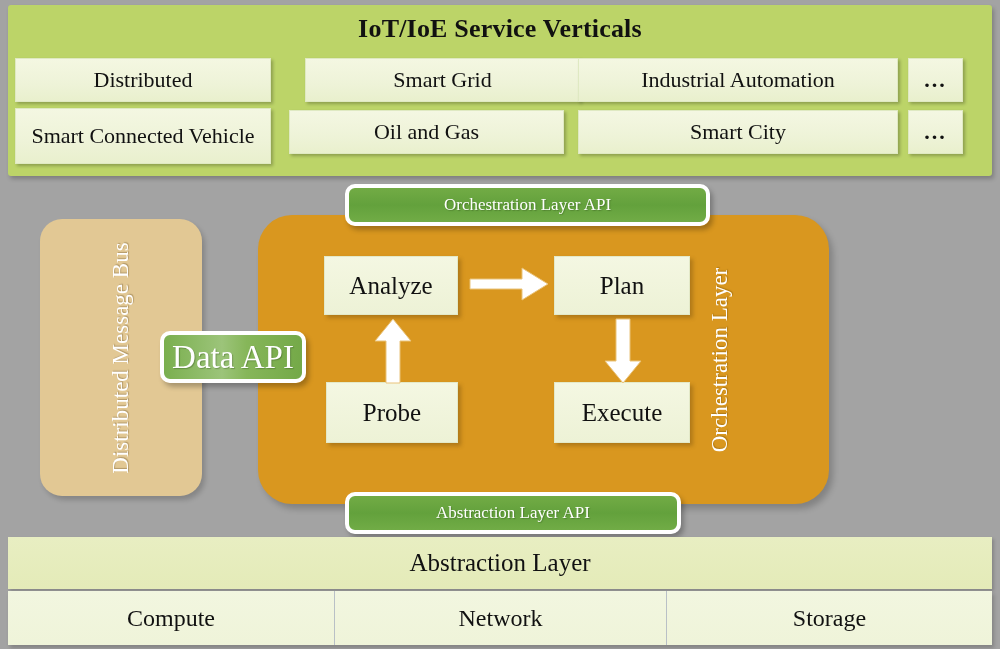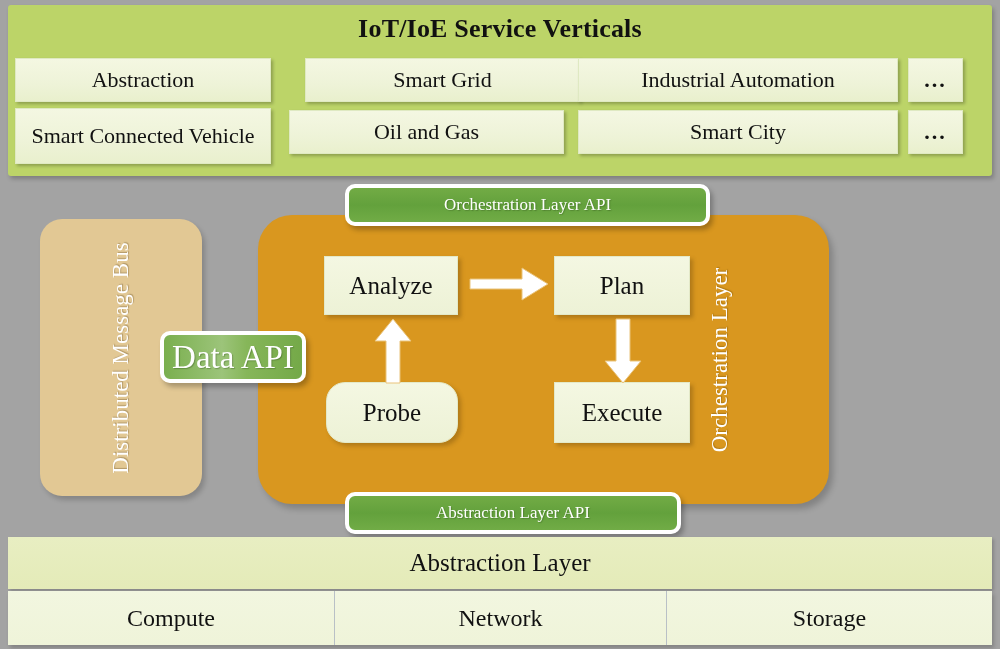--- a/index.html
+++ b/index.html
@@ -131,21 +131,21 @@
     border: 1px solid #e3e9c8;
     box-shadow: 3px 3px 4px rgba(90,60,10,0.32);
     display: flex;
     align-items: center;
     justify-content: center;
     font-size: 25px;
     color: #111111;
   }
   #pb-analyze { left: 324px; top: 256px; width: 132px; height: 57px; }
   #pb-plan    { left: 554px; top: 256px; width: 134px; height: 57px; }
-  #pb-probe   { left: 326px; top: 382px; width: 130px; height: 59px; border-radius: 19px; }
+  #pb-probe   { left: 326px; top: 382px; width: 130px; height: 59px; }
   #pb-execute { left: 554px; top: 382px; width: 134px; height: 59px; }
 
   
   .arrow { position: absolute; }
   .arrow svg { display: block; }
   #arrow-analyze-plan { left: 468px; top: 262px; }
   #arrow-probe-analyze { left: 372px; top: 317px; }
   #arrow-plan-execute { left: 602px; top: 317px; }
 
   
@@ -213,21 +213,21 @@
 </style>
 </head>
 <body>
 
 <div id="canvas">
 
   <div class="verticals-panel">
     <div class="verticals-title">IoT/IoE Service Verticals</div>
   </div>
 
-  <div class="vbox" id="vb-healthcare">Abstraction</div>
+  <div class="vbox" id="vb-healthcare">Distributed</div>
   <div class="vbox" id="vb-smartgrid">Smart Grid</div>
   <div class="vbox" id="vb-industrial">Industrial Automation</div>
   <div class="vbox dots" id="vb-dots1">...</div>
 
   <div class="vbox" id="vb-scv">Smart Connected Vehicle</div>
   <div class="vbox" id="vb-oilgas">Oil and Gas</div>
   <div class="vbox" id="vb-smartcity">Smart City</div>
   <div class="vbox dots" id="vb-dots2">...</div>
 
   <div class="msgbus">

